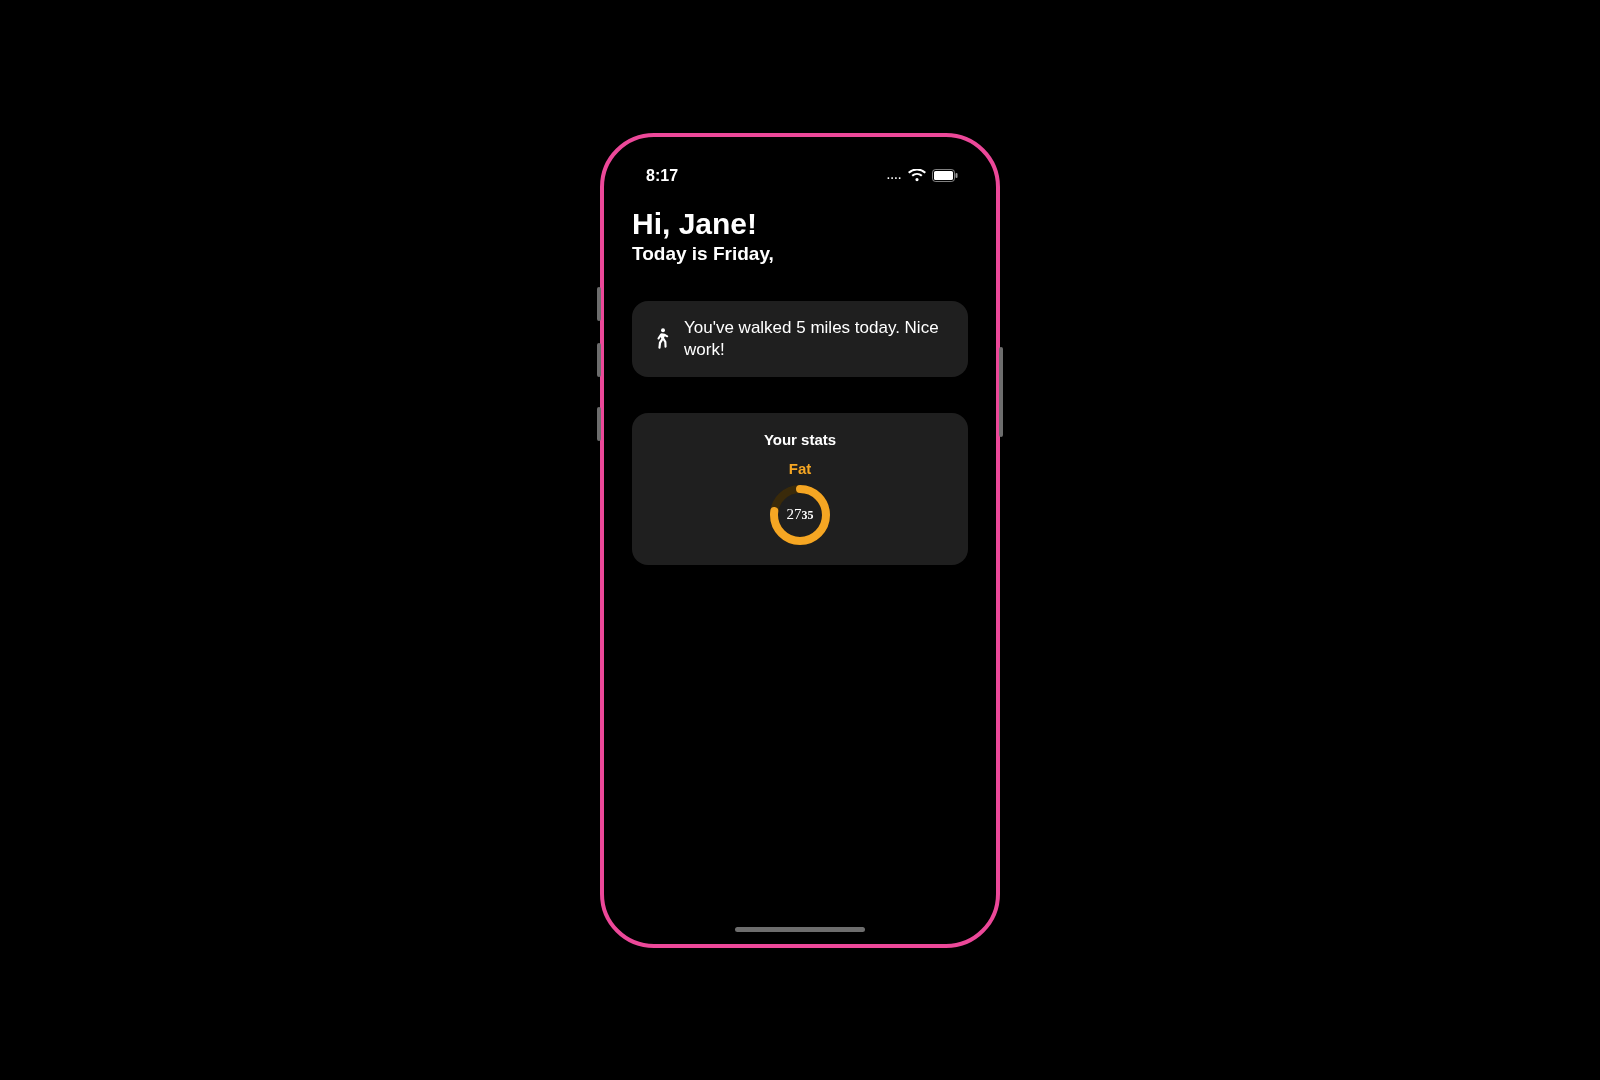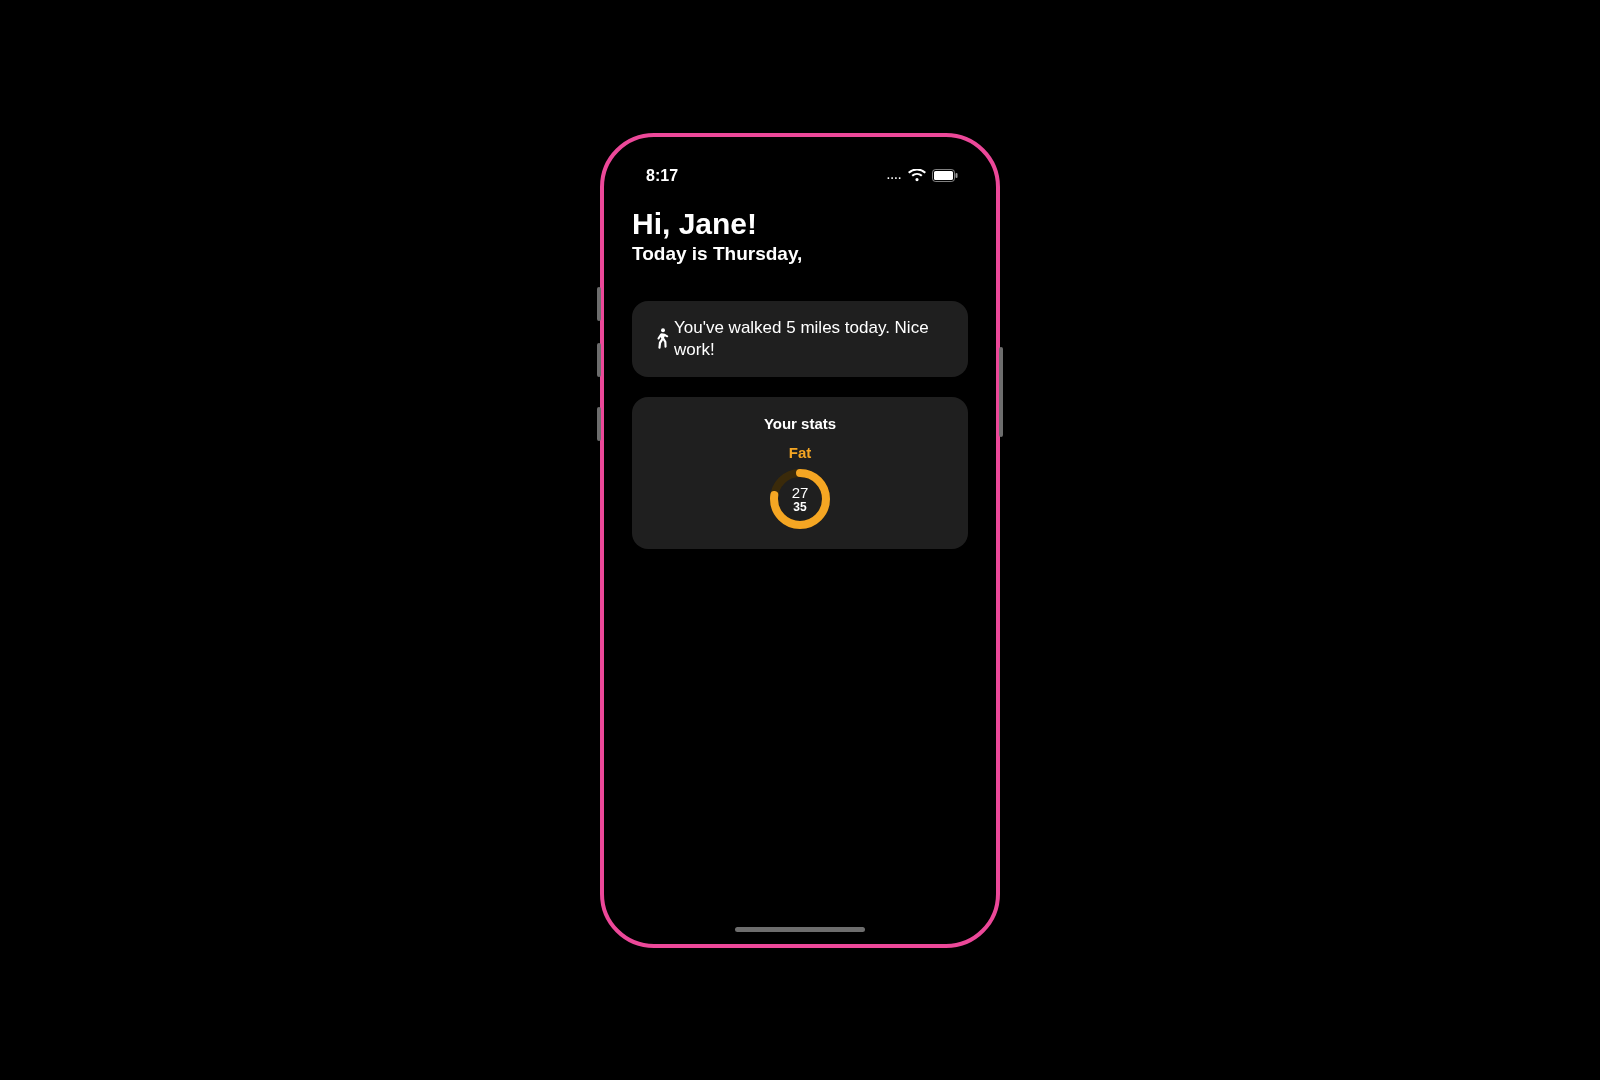--- a/index.html
+++ b/index.html
@@ -116,37 +116,37 @@
       color: #fff;
       margin-top: 2px;
     }
     .notif-card {
       margin-top: 36px;
       background: #1f1f1f;
       border-radius: 16px;
       padding: 16px 18px;
       display: flex;
       align-items: center;
-      gap: 2px;
+      gap: 12px;
     }
     .notif-card .icon {
       flex: 0 0 auto;
       width: 22px;
       height: 22px;
       display: flex;
       align-items: center;
       justify-content: center;
     }
     .notif-text {
       font-size: 17px;
       line-height: 1.3;
       color: #fff;
     }
     .stats-card {
-      margin-top: 20px;
+      margin-top: 36px;
       background: #1f1f1f;
       border-radius: 16px;
       padding: 18px 10px 18px 10px;
     }
     .stats-title {
       text-align: center;
       font-size: 15px;
       font-weight: 600;
       color: #fff;
       margin-bottom: 12px;
@@ -170,24 +170,25 @@
     .ring-wrap {
       position: relative;
       width: 64px;
       height: 64px;
     }
     .ring-wrap svg { transform: rotate(-90deg); }
     .ring-center {
       position: absolute;
       inset: 0;
       display: flex;
-      flex-direction: column;
+      flex-direction: row;
       align-items: center;
       justify-content: center;
       line-height: 1.05;
+      font-family: Liberation Serif, serif;
     }
     .ring-center .cur {
       font-size: 15px;
       font-weight: 400;
       color: #fff;
     }
     .ring-center .tgt {
       font-size: 12px;
       font-weight: 700;
       color: #fff;
@@ -216,21 +217,21 @@
             <rect x="0.5" y="0.5" width="22" height="12" rx="3" ry="3" fill="none" stroke="#fff" stroke-opacity="0.5"></rect>
             <rect x="2" y="2" width="19" height="9" rx="1.6" ry="1.6" fill="#fff"></rect>
             <rect x="23.5" y="4" width="2" height="5" rx="1" fill="#fff" fill-opacity="0.6"></rect>
           </svg>
         </span>
       </div>
     </div>
 
     <div class="content">
       <div class="greeting">Hi, Jane!</div>
-      <div class="today-line">Today is Thursday,</div>
+      <div class="today-line">Today is Friday,</div>
 
       <div class="notif-card">
         <span class="icon">
           <svg width="20" height="22" viewBox="0 0 20 22" fill="#fff">
             <circle cx="12" cy="2.2" r="2"></circle>
             <path d="M10.6 5.2c-.6 0-1.1.3-1.4.8L6.6 10c-.3.5-.1 1.1.4 1.4.5.3 1.1.1 1.4-.4l1.3-2.1.6 1.9-2.2 3.3c-.1.2-.2.4-.2.6l-.5 4.8c-.1.6.4 1.1 1 1.2.6.1 1.1-.4 1.2-1l.5-4.5 1.9-2.9 1.3 2 .2 4.4c0 .6.5 1 1.1 1 .6 0 1-.5 1-1.1l-.2-4.8c0-.2-.1-.4-.2-.6L13 9.7l.9-1.5 1.8 1c.5.3 1.1.1 1.4-.4.3-.5.1-1.1-.4-1.4l-2.5-1.4c-.2-.1-.4-.2-.6-.2l-3-.6Z"></path>
           </svg>
         </span>
         <div class="notif-text">You've walked 5 miles today. Nice work!</div>
       </div>

